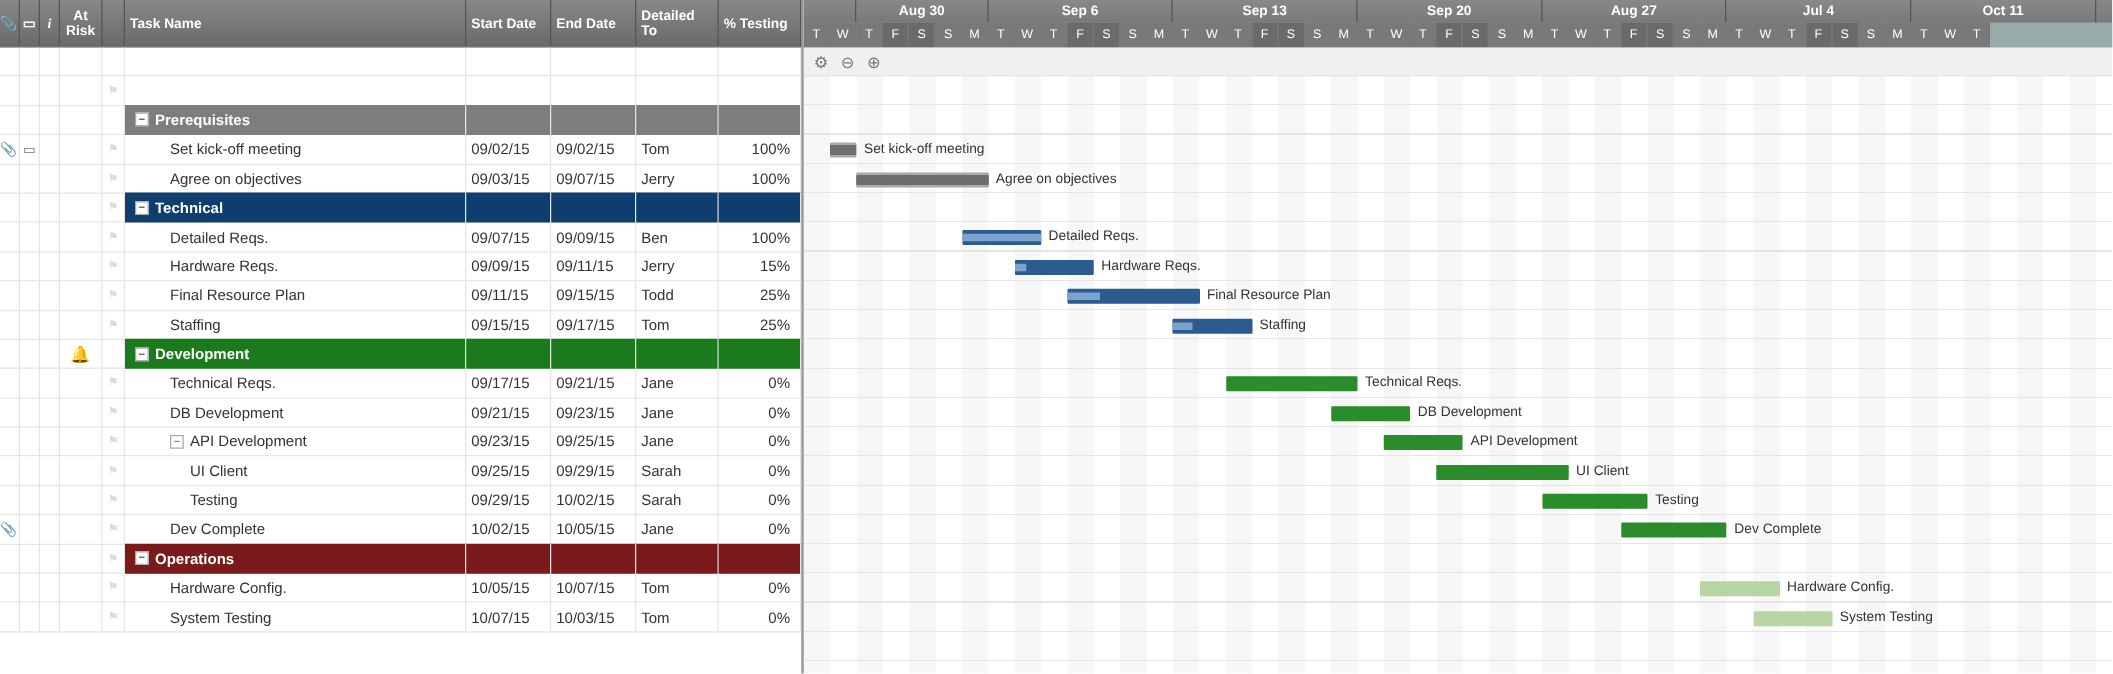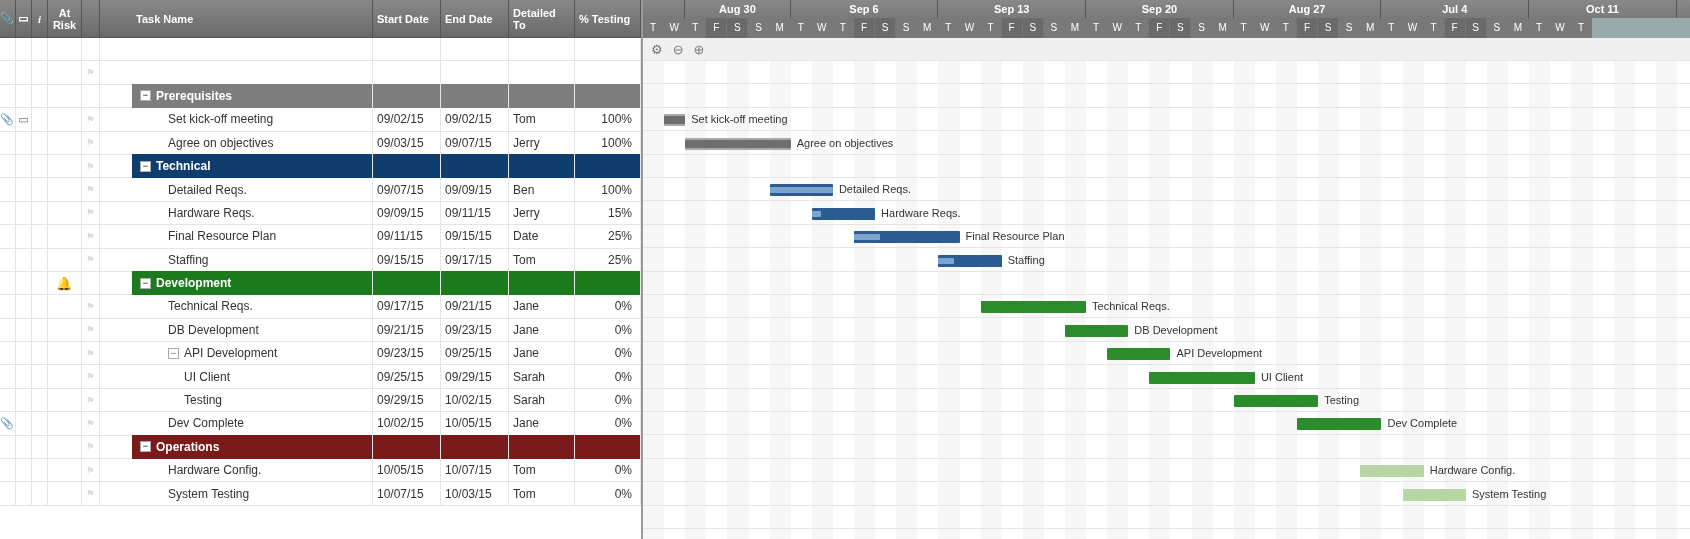--- a/index.html
+++ b/index.html
@@ -9,21 +9,21 @@
 
 .grid-pane { width: 643px; display: flex; flex-direction: column; border-right: 2px solid #999; }
 .grid-header { display: flex; background: linear-gradient(#888,#6a6a6a); color: #fff; height: 38px; border-bottom: 1px solid #555; font-size: 11px; }
 .grid-header .hcell { border-right: 1px solid #555; display: flex; align-items: center; padding: 0 4px; font-weight: bold; overflow: hidden; }
 .grid-header .centered { justify-content: center; text-align: center; }
 .c-att { width: 16px; }
 .c-com { width: 16px; }
 .c-i   { width: 16px; font-style: italic; font-family: Georgia, serif; }
 .c-risk{ width: 34px; }
 .c-flag{ width: 18px; }
-.c-taskname { flex: 1; margin-left: 32px; }
+.c-taskname { flex: 1; }
 .c-start{ width: 68px; }
 .c-end  { width: 68px; }
 .c-asgn { width: 66px; }
 .c-pct  { width: 66px; text-align: right; }
 .grid-body { flex: 1; overflow: hidden; }
 .row { display: flex; height: 23.4px; border-bottom: 1px solid #e5e5e5; align-items: center; }
 .row .cell { border-right: 1px solid #e5e5e5; height: 23.4px; display: flex; align-items: center; padding: 0 4px; overflow: hidden; }
 .row .c-taskname { flex:1; }
 .row .c-pct { justify-content: flex-end; padding-right: 8px; }
 .row .flagcell { justify-content: center; }
@@ -223,21 +223,21 @@
           <div class="cell c-risk flagcell"></div>
           <div class="cell c-flag flagcell">
             <span class="flagicon">⚑</span>
           </div>
           <div class="cell c-taskname">
             <span class="indents" style="width:32px"></span>
             <span>Final Resource Plan</span>
           </div>
           <div class="cell c-start">09/11/15</div>
           <div class="cell c-end">09/15/15</div>
-          <div class="cell c-asgn">Date</div>
+          <div class="cell c-asgn">Todd</div>
           <div class="cell c-pct">25%</div>
         </div>
         <div class="row">
           <div class="cell c-att flagcell"></div>
           <div class="cell c-com flagcell"></div>
           <div class="cell c-i"></div>
           <div class="cell c-risk flagcell"></div>
           <div class="cell c-flag flagcell">
             <span class="flagicon">⚑</span>
           </div>

